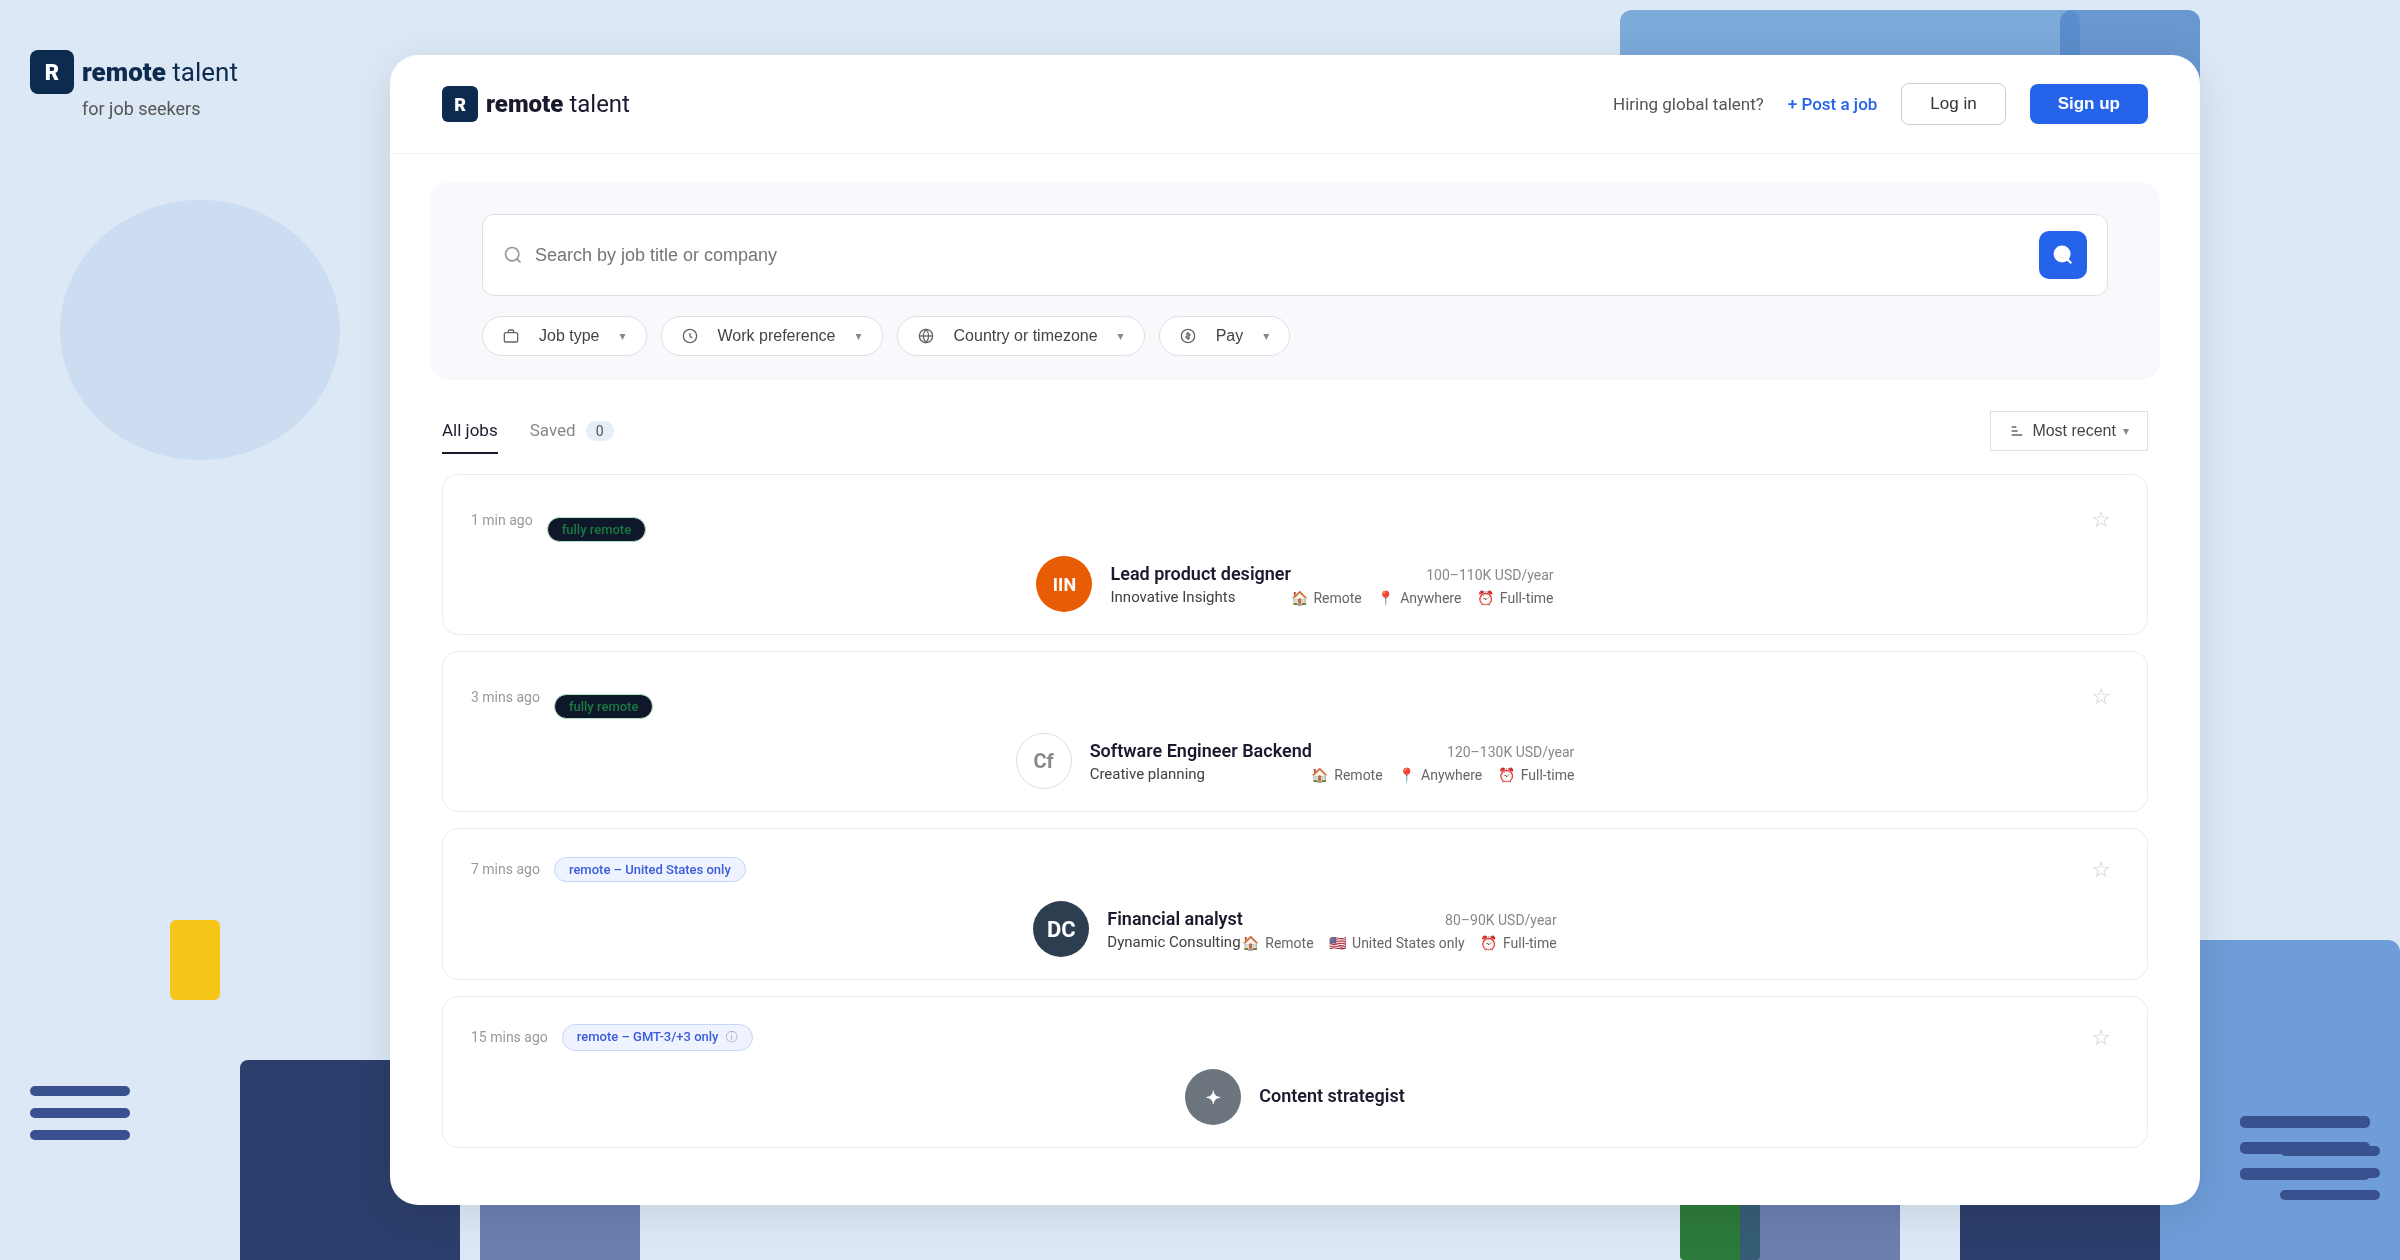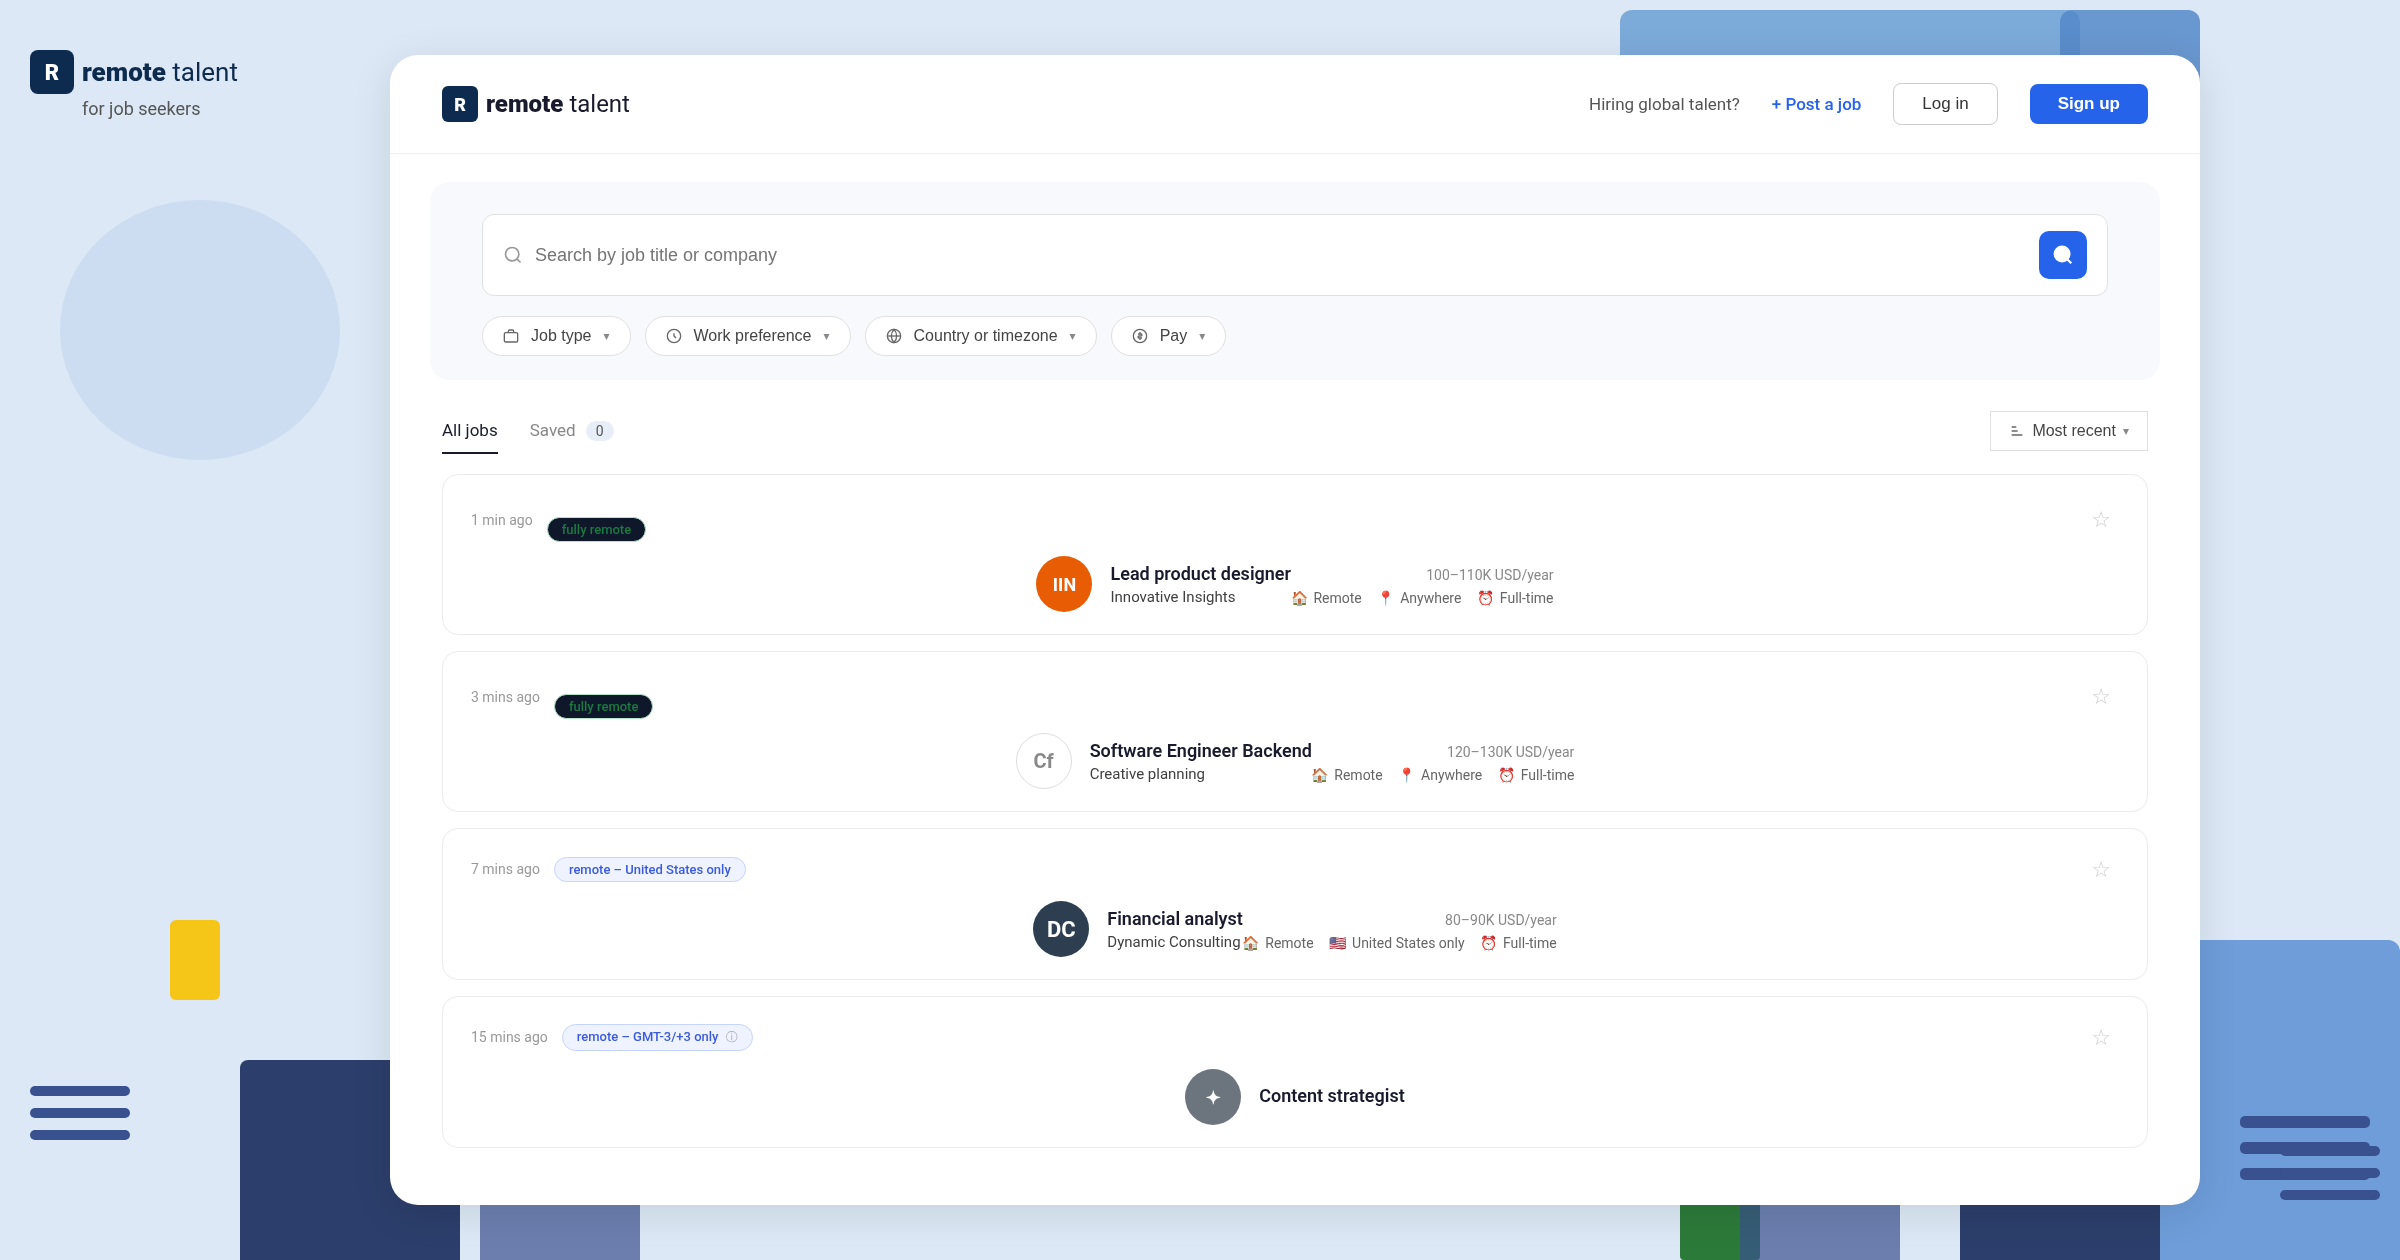--- a/index.html
+++ b/index.html
@@ -200,21 +200,21 @@
       border-radius: 6px;
       display: flex; align-items: center; justify-content: center;
       color: white;
       font-size: 18px;
       font-weight: 900;
     }
     .nav-logo-text span { font-weight: 400; }
     .nav-right {
       display: flex;
       align-items: center;
-      gap: 32px;
+      gap: 24px;
     }
     .nav-hiring {
       font-size: 17px;
       color: #555;
     }
     .nav-post {
       font-size: 17px;
       color: #2563eb;
       font-weight: 500;
     }
@@ -270,21 +270,21 @@
       cursor: pointer;
     }
     .search-btn svg { width: 22px; height: 22px; fill: white; }
     .filters {
       display: flex;
       gap: 14px;
     }
     .filter-btn {
       display: flex;
       align-items: center;
-      gap: 12px;
+      gap: 20px;
       padding: 10px 20px;
       border: 1.5px solid #e0e0e0;
       border-radius: 30px;
       font-size: 16px;
       color: #444;
       background: white;
       cursor: pointer;
     }
     .filter-btn svg { width: 16px; height: 16px; }
     .chevron { font-size: 12px; color: #888; }

